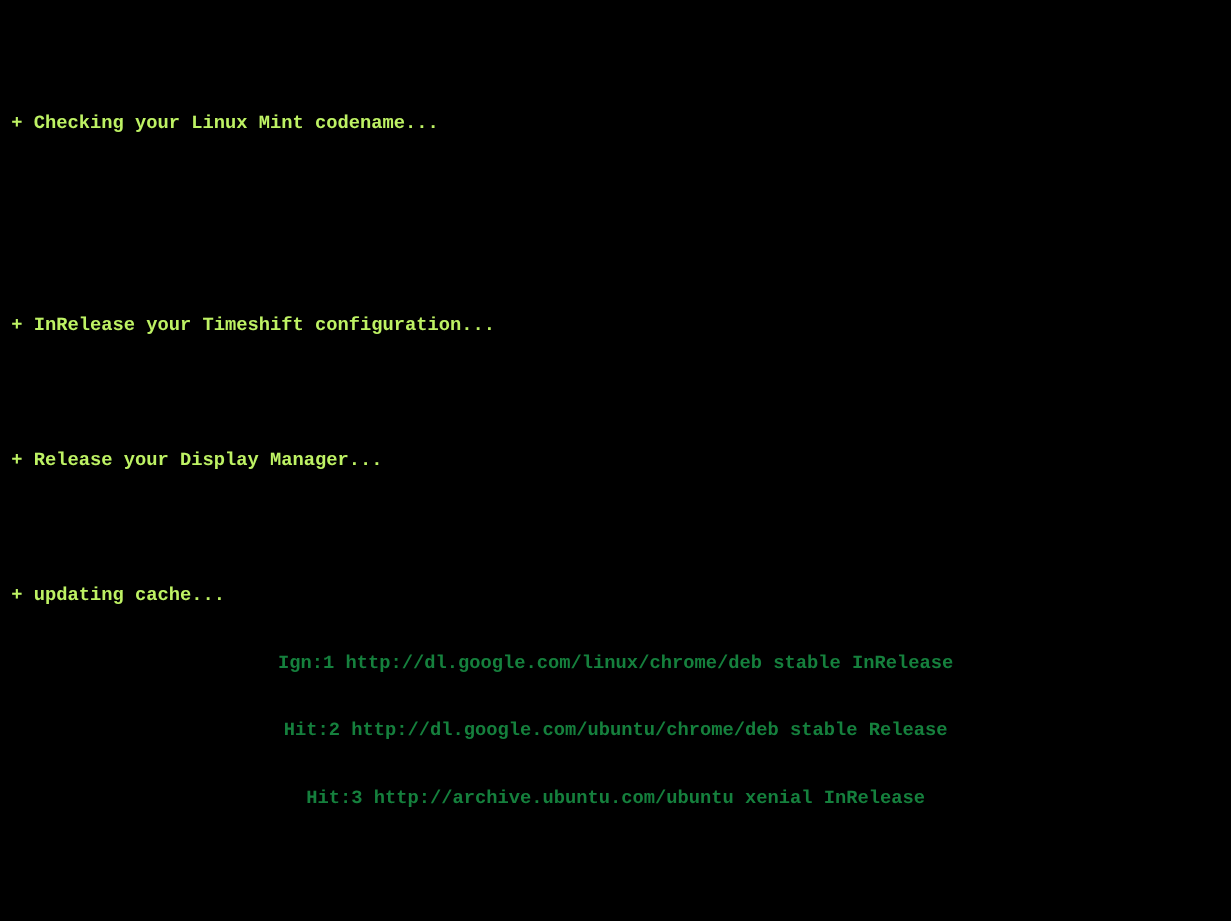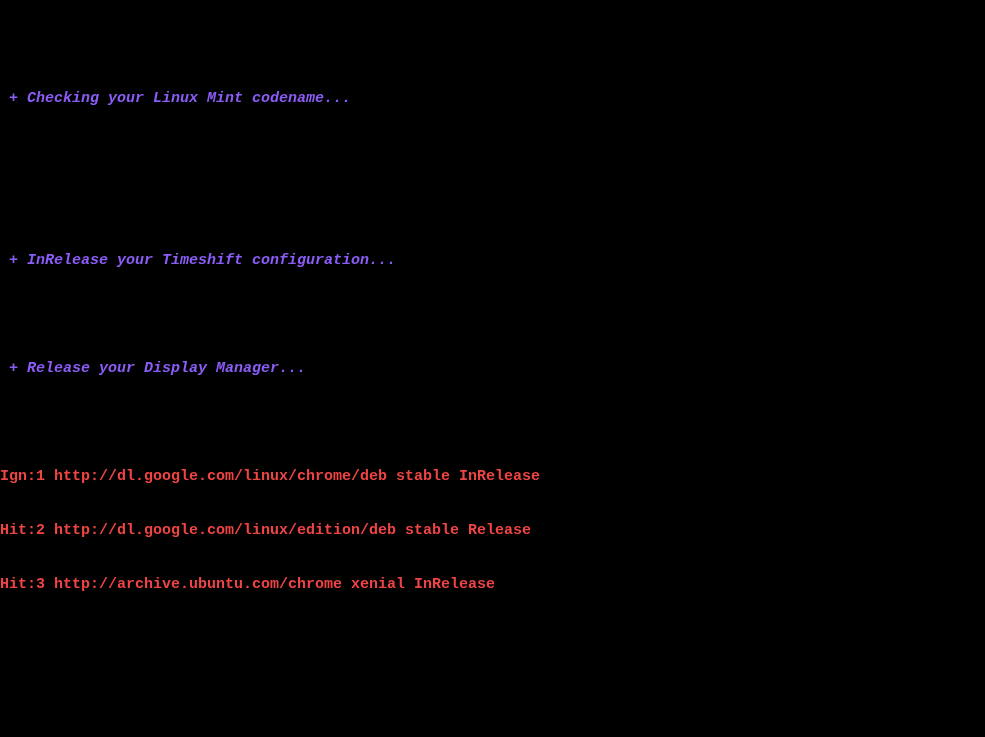--- a/index.html
+++ b/index.html
@@ -21,45 +21,46 @@
     .terminal {
       white-space: pre;
       padding: 0;
     }
     .line {
       display: block;
       min-height: 18px;
       font-weight: bold;
     }
     .magenta {
-      color: #8b5cf6;
-      font-style: italic;
+      color: #bef264;
     }
     .white {
-      color: #ef4444;
+      color: #15803d;
+      text-align: center;
     }
     .blank {
       height: 18px;
     }
   </style>
 </head>
 <body>
 
 <div class="terminal">
   <div class="blank"></div>
   <span class="line magenta"> + Checking your Linux Mint codename...</span>
   <div class="blank"></div>
   <div class="blank"></div>
   <span class="line magenta"> + InRelease your Timeshift configuration...</span>
   <div class="blank"></div>
   <span class="line magenta"> + Release your Display Manager...</span>
   <div class="blank"></div>
+  <span class="line magenta"> + updating cache...</span>
   <span class="line white">Ign:1 http://dl.google.com/linux/chrome/deb stable InRelease</span>
-  <span class="line white">Hit:2 http://dl.google.com/linux/edition/deb stable Release</span>
-  <span class="line white">Hit:3 http://archive.ubuntu.com/chrome xenial InRelease</span>
+  <span class="line white">Hit:2 http://dl.google.com/ubuntu/chrome/deb stable Release</span>
+  <span class="line white">Hit:3 http://archive.ubuntu.com/ubuntu xenial InRelease</span>
   
   
   
   
   
   
   
   
   
   

